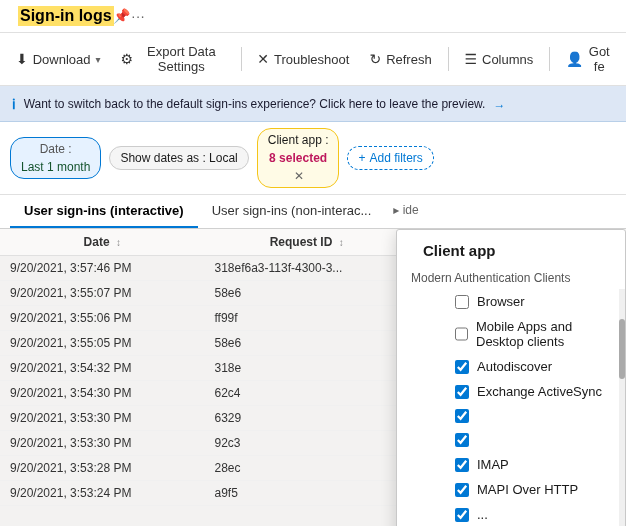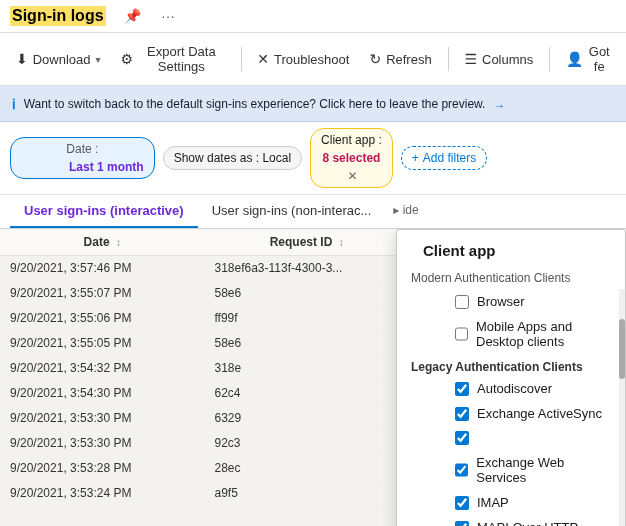--- a/index.html
+++ b/index.html
@@ -1,24 +1,24 @@
 <!DOCTYPE html>
 <html><head>
   <meta charset="utf-8">
   <style>
     * { box-sizing: border-box; margin: 0; padding: 0; }
     body { font-family: 'Segoe UI', Arial, sans-serif; font-size: 13px; background: #f3f2f1; overflow: hidden; width: 626px; height: 526px; }
 
     
     .title-bar {
       background: #fff;
-      padding: 6px 10px;
-      display: flex;
-      align-items: center;
-      gap: 19px;
+      padding: 6px 18px;
+      display: flex;
+      align-items: center;
+      gap: 0;
       border-bottom: 1px solid #e0e0e0;
     }
     .title-text {
       font-size: 16px;
       font-weight: 700;
       color: #000;
       background: #ffe066;
       padding: 1px 2px;
     }
     .title-pin { color: #666; font-size: 14px; cursor: pointer; }
@@ -78,21 +78,21 @@
       gap: 4px;
       padding: 4px 10px;
       border-radius: 14px;
       font-size: 12px;
       cursor: pointer;
       border: 1px solid #ccc;
       flex-direction: column;
     }
     .filter-chip.date { background: #e6f2ff; border-color: #0078d4; color: #1a1a1a; }
     .filter-chip.date .label-key { color: #555; }
-    .filter-chip.date .label-val { color: #6d28d9; font-weight: 700; margin-left: 48px; }
+    .filter-chip.date .label-val { color: #14532d; font-weight: 400; }
     .filter-chip.show-dates { background: #f5f5f5; border-color: #ccc; color: #1a1a1a; }
     .filter-chip.client-app { background: #fffbe6; border-color: #f5c518; color: #1a1a1a; }
     .filter-chip.client-app .badge { color: #be185d; font-weight: 700; }
     .filter-chip .close-x { color: #666; font-size: 12px; cursor: pointer; margin-left: 2px; }
     .add-filter-btn {
       display: flex;
       align-items: center;
       gap: 4px;
       padding: 4px 10px;
       border-radius: 14px;
@@ -111,21 +111,21 @@
       padding: 0 10px;
     }
     .tab {
       padding: 8px 14px;
       font-size: 13px;
       cursor: pointer;
       color: #333;
       border-bottom: 2px solid transparent;
       white-space: nowrap;
     }
-    .tab.active { color: #6d28d9; border-bottom: 2px solid #0078d4; font-weight: 600; }
+    .tab.active { color: #000000; border-bottom: 2px solid #0078d4; font-weight: 600; }
     .tab-more { padding: 8px 8px; color: #666; font-size: 12px; cursor: pointer; }
 
     
     .table-container {
       flex: 1;
       overflow: auto;
     }
     table {
       width: 100%;
       border-collapse: collapse;
@@ -423,35 +423,33 @@
       <div class="dropdown-section-label">Modern Authentication Clients</div>
       <div class="dropdown-scroll" style="position:relative;">
         <div class="dropdown-item">
           <input type="checkbox" id="cb-browser" style="">
           <label for="cb-browser">Browser</label>
         </div>
         <div class="dropdown-item">
           <input type="checkbox" id="cb-mobile" style="">
           <label for="cb-mobile">Mobile Apps and Desktop clients</label>
         </div>
-        <div class="legacy-label">Legacy Authentication Clients</div>
         <div class="dropdown-item">
           <input type="checkbox" checked="" id="cb-auto" style="">
           <label for="cb-auto">Autodiscover</label>
         </div>
         <div class="dropdown-item">
           <input type="checkbox" checked="" id="cb-eas" style="">
           <label for="cb-eas">Exchange ActiveSync</label>
         </div>
         <div class="dropdown-item">
           <input type="checkbox" checked="" id="cb-eop" style="">
         </div>
         <div class="dropdown-item">
           <input type="checkbox" checked="" id="cb-ews" style="">
-          <label for="cb-ews">Exchange Web Services</label>
         </div>
         <div class="dropdown-item">
           <input type="checkbox" checked="" id="cb-imap" style="">
           <label for="cb-imap">IMAP</label>
         </div>
         <div class="dropdown-item">
           <input type="checkbox" checked="" id="cb-mapi" style="">
           <label for="cb-mapi">MAPI Over HTTP</label>
         </div>
         <div class="dropdown-item">

